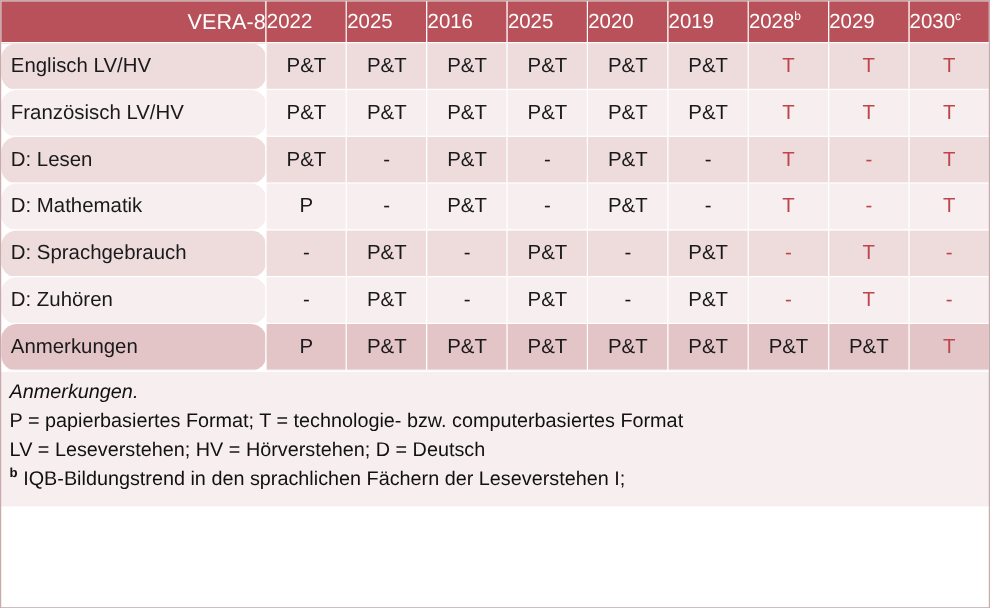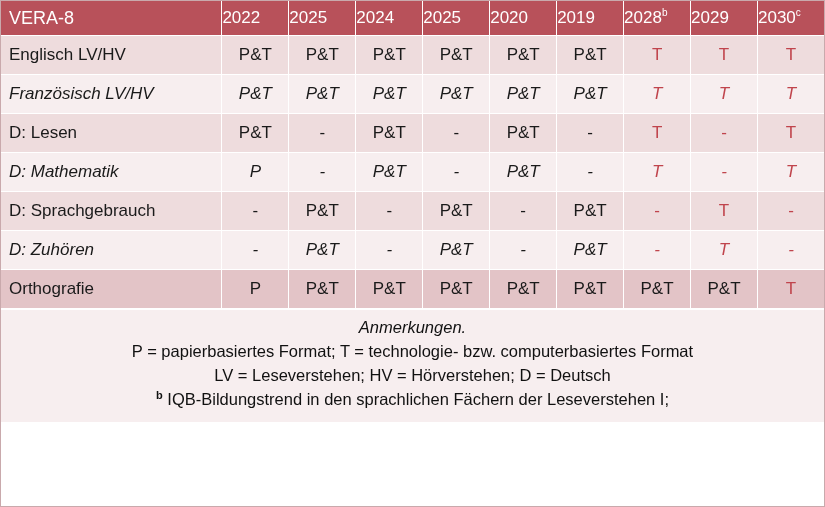--- a/index.html
+++ b/index.html
@@ -34,62 +34,62 @@
     background: #b8515a;
     color: #ffffff;
     font-weight: normal;
     font-size: 17px;
     height: 34px;
     text-align: left;
     vertical-align: middle;
     border-bottom: 1px solid #ffffff;
   }
   thead th.head-label {
-    text-align: left;
+    text-align: right;
     padding-left: 8px;
     font-size: 18px;
   }
   thead th sup {
     font-size: 10px;
     vertical-align: super;
     line-height: 0;
   }
   tbody td {
     height: 38px;
     font-size: 17px;
     text-align: center;
     vertical-align: middle;
     color: #1a1a1a;
   }
   tbody td.row-label {
     text-align: left;
     padding-left: 8px;
+    border-radius: 13px;
   }
   tbody tr.shade-a td { background: #eedcdd; }
-  tbody tr.shade-b td { background: #f7eeef; font-style: italic; }
+  tbody tr.shade-b td { background: #f7eeef; }
   tbody tr.shade-last td { background: #e3c4c7; }
   tbody td.t-red { color: #c0444c; }
 
   .notes {
     background: #f7eeef;
     padding: 6px 8px 10px 8px;
     font-size: 16.5px;
     color: #111111;
     line-height: 1.45;
     box-sizing: border-box;
     width: 825px;
     border-top: 1px solid #ffffff;
   }
   .notes .em {
     font-style: italic;
   }
   .notes p {
     margin: 0;
     padding: 0;
-    text-align: center;
   }
   .notes sup {
     font-size: 11px;
     vertical-align: super;
     line-height: 0;
     font-weight: bold;
   }
   .outer-border {
     position: absolute;
     left: 0;
@@ -117,21 +117,21 @@
       <col class="c-year">
         <col class="c-year">
         <col class="c-year">
         <col class="c-year">
     </colgroup>
     <thead>
       <tr>
         <th class="head-label">VERA-8</th>
         <th><span>2022</span></th>
         <th><span>2025</span></th>
-        <th><span>2024</span></th>
+        <th><span>2016</span></th>
         <th><span>2025</span></th>
         <th><span>2020</span></th>
         <th><span>2019</span></th>
         <th><span>2028</span><sup>b</sup></th>
         <th><span>2029</span></th>
         <th><span>2030</span><sup>c</sup></th>
       </tr>
     </thead>
     <tbody>
 
@@ -207,21 +207,21 @@
         <td>-</td>
         <td>P&amp;T</td>
         <td>-</td>
         <td>P&amp;T</td>
         <td class="t-red">-</td>
         <td class="t-red">T</td>
         <td class="t-red">-</td>
       </tr>
 
       <tr class="shade-last">
-        <td class="row-label">Orthografie</td>
+        <td class="row-label">Anmerkungen</td>
         <td>P</td>
         <td>P&amp;T</td>
         <td>P&amp;T</td>
         <td>P&amp;T</td>
         <td>P&amp;T</td>
         <td>P&amp;T</td>
         <td>P&amp;T</td>
         <td>P&amp;T</td>
         <td class="t-red">T</td>
       </tr>

